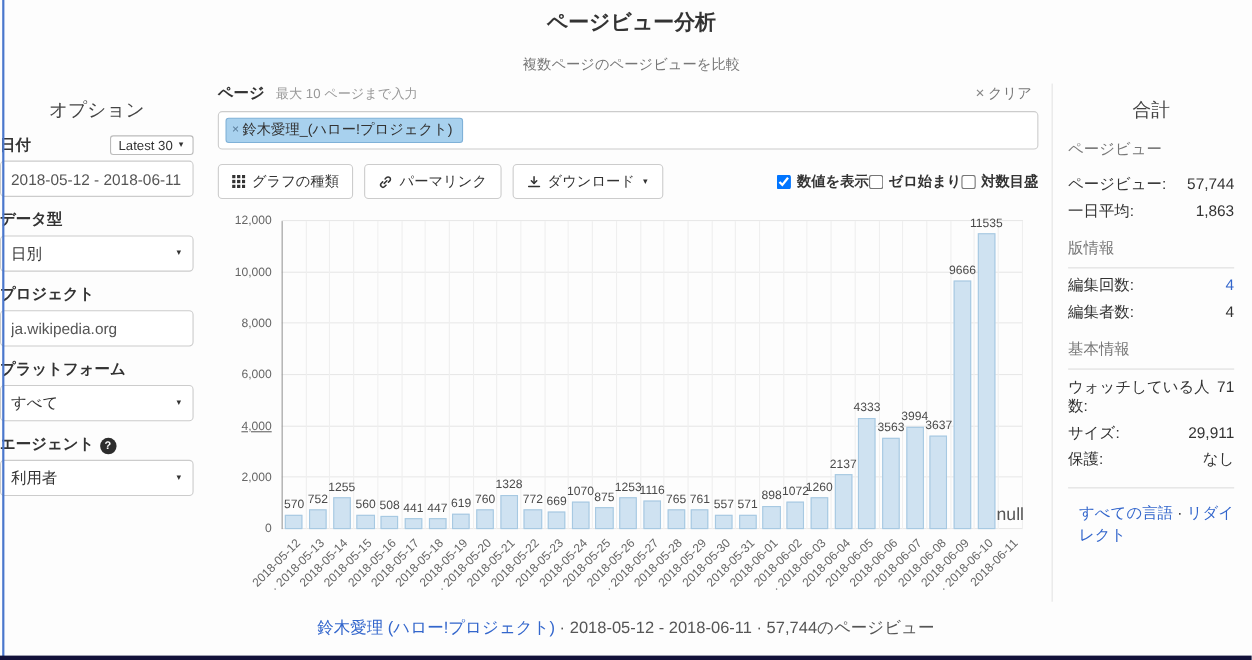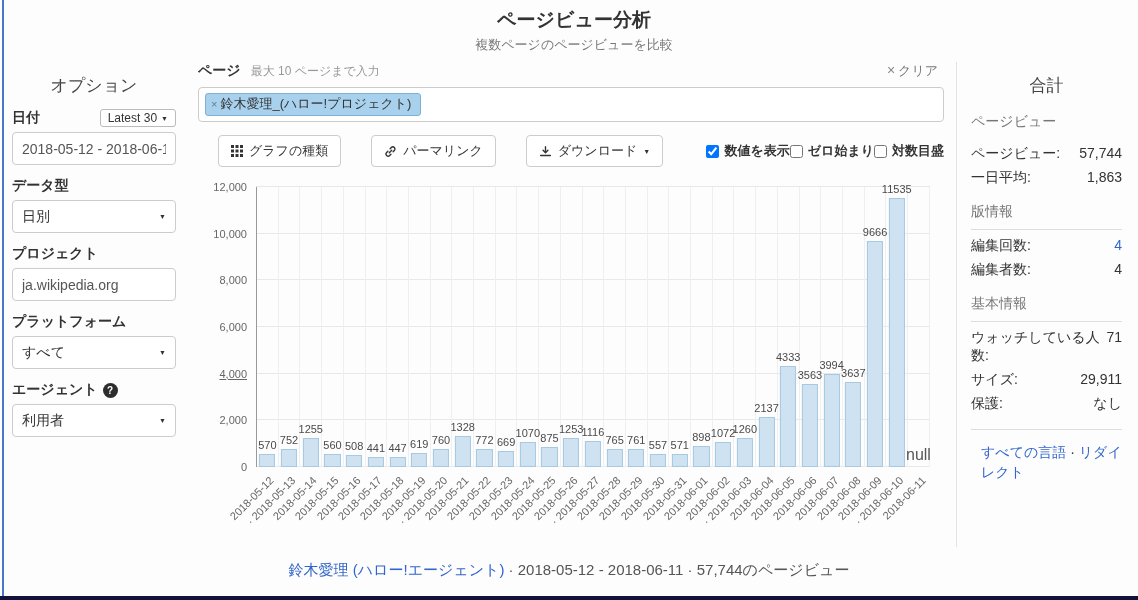--- a/index.html
+++ b/index.html
@@ -7,26 +7,26 @@
   body {
     font-family:"Liberation Sans","DejaVu Sans",sans-serif;
     background:#fdfdfd; color:#333; position:relative;
   }
   .window-left { position:absolute; left:2px; top:0; bottom:0; width:2px; background:#4a77cc; z-index:50; }
   .window-bottom { position:absolute; left:0; right:0; bottom:0; height:4px; background:#13123a; z-index:50; }
 
   .page { display:flex; flex-direction:column; height:600px; }
   .header { text-align:center; padding-top:7px;padding-left:10px; }
   .header h1 { font-size:19px; font-weight:bold; color:#333; }
-  .header .subtitle { font-size:13px; color:#777; margin-top:3px; }
+  .header .subtitle { font-size:13px; color:#777; margin-top:17px; }
 
   .content { display:flex; flex:1; margin-top:8px; }
 
   
-  .left-sidebar { width:188px; padding-left:12px; padding-right:12px; }
+  .left-sidebar { width:188px; padding-left:0; padding-right:12px; }
   .panel-heading { font-size:17px; color:#444; text-align:center; margin:12px 0 4px; font-weight:normal; }
   .form-label { font-size:14px; font-weight:bold; color:#333; margin:12px 0 5px; display:block; }
   .label-row { display:flex; justify-content:space-between; align-items:center; margin:12px 0 5px; }
   .label-row .form-label { margin:0; }
   .mini-btn {
     font-size:12px; color:#333; background:#fff; border:1px solid #bbb; border-radius:3px;
     padding:1px 7px; display:inline-flex; align-items:center; gap:4px; cursor:pointer;
   }
   .caret { font-size:7px; color:#333; }
   .text-input, .select-box {
@@ -55,21 +55,20 @@
     background:#a8d1ee; border:1px solid #7fb1d8; border-radius:3px; font-size:13px; color:#333;
     padding:1px 9px 2px 5px; display:inline-flex; align-items:center; white-space:nowrap;
   }
   .tag-x { font-size:11px; color:#5b7f9c; margin-right:3px; cursor:pointer; }
 
   .toolbar { display:flex; align-items:center; margin-top:13px; }
   .btn {
     background:#fff; border:1px solid #ccc; border-radius:4px; font-size:13px; color:#333;
     padding:6px 12px; margin-right:10px; display:inline-flex; align-items:center; gap:6px; cursor:pointer;
     font-family:inherit;
-    margin-left:20px;
   }
   .btn svg { display:block; }
   .checks { margin-left:auto; display:flex; align-items:center; }
   .cb { display:flex; align-items:center; gap:5px; font-size:13px; font-weight:bold; color:#333; cursor:pointer; }
   .cb input { width:13px; height:13px; }
 
   
   .chart-wrap { position:relative; margin:20px 14px 0 58px; height:280px; }
   .gridline { position:absolute; left:0; right:0; height:1px; background:#e8e8e8; }
   .ytick { position:absolute; right:calc(100% + 9px); width:52px; text-align:right; font-size:11px; color:#666; }
@@ -433,15 +432,15 @@
         <span class="val">なし</span>
       </div>
 
       <div class="links-block">
         <a class="link">すべての言語</a><span> · </span><a class="link">リダイレクト</a>
       </div>
     </div>
   </div>
 
   <div class="footer">
-    <a class="link">鈴木愛理 (ハロー!エージェント)</a><span> · 2018-05-12 - 2018-06-11 · 57,744のページビュー</span>
+    <a class="link">鈴木愛理 (ハロー!プロジェクト)</a><span> · 2018-05-12 - 2018-06-11 · 57,744のページビュー</span>
   </div>
 </div>
 
 </body></html>

